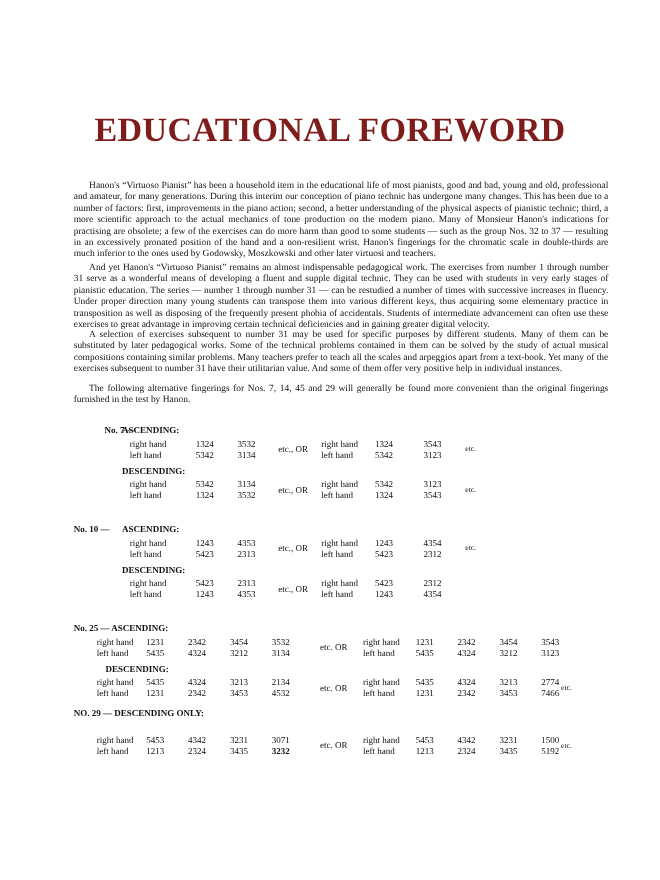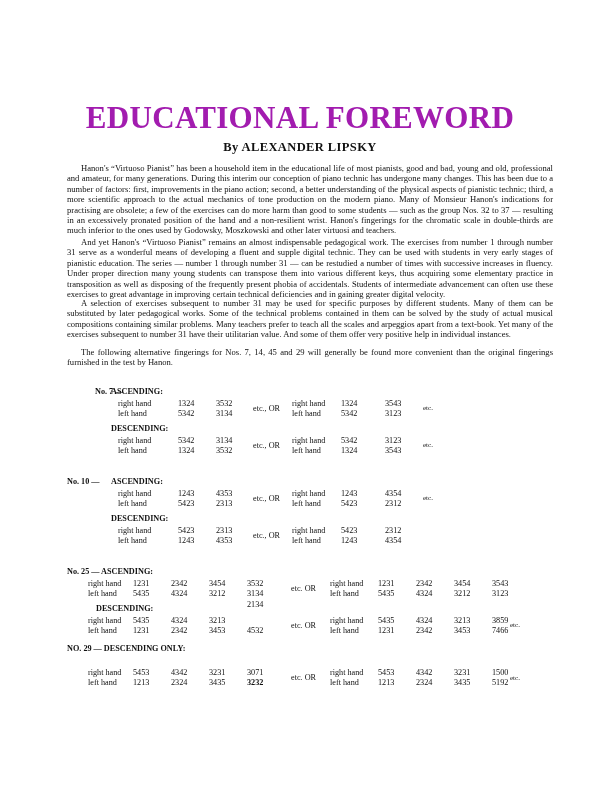--- a/index.html
+++ b/index.html
@@ -1,34 +1,33 @@
 <!DOCTYPE html>
 <html><head>
 <meta charset="utf-8">
 <style>
   html, body { margin: 0; padding: 0; background: #ffffff; }
   body { width: 600px; height: 800px; position: relative; overflow: hidden;
          font-family: "Liberation Serif", "DejaVu Serif", serif; color: #111; }
   .page { position: absolute; left: 0; top: 0; width: 600px; height: 800px; }
   .title { position: absolute; top: 100px; left: 0; width: 600px; text-align: center;
-           font-size: 31px; font-weight: bold; letter-spacing: 0.3px; color: #a21caf; }
+           font-size: 31px; font-weight: bold; letter-spacing: 0.3px; color: #7f1d1d; }
   .byline { position: absolute; top: 140px; left: 0; width: 600px; text-align: center;
             font-size: 12.5px; font-weight: bold; letter-spacing: 0.4px; }
   .para { position: absolute; left: 67px; width: 486px; font-size: 8.6px; line-height: 10.4px;
           text-align: justify; text-indent: 14px; margin: 0; }
   .lbl { position: absolute; font-size: 8.2px; white-space: nowrap; }
   .b { font-weight: bold; }
 </style>
 </head>
 <body>
 
 <div class="page">
 
   <div class="title">EDUCATIONAL FOREWORD</div>
-  <div class="byline">By ALEXANDER LIPSKY</div>
 
   <p class="para" style="top:163px;">Hanon's “Virtuoso Pianist” has been a household item in the educational life of most pianists, good and bad, young and old, professional and amateur, for many generations. During this interim our conception of piano technic has undergone many changes. This has been due to a number of factors: first, improvements in the piano action; second, a better understanding of the physical aspects of pianistic technic; third, a more scientific approach to the actual mechanics of tone production on the modern piano. Many of Monsieur Hanon's indications for practising are obsolete; a few of the exercises can do more harm than good to some students — such as the group Nos. 32 to 37 — resulting in an excessively pronated position of the hand and a non-resilient wrist. Hanon's fingerings for the chromatic scale in double-thirds are much inferior to the ones used by Godowsky, Moszkowski and other later virtuosi and teachers.</p>
   <p class="para" style="top:237px;">And yet Hanon's “Virtuoso Pianist” remains an almost indispensable pedagogical work. The exercises from number 1 through number 31 serve as a wonderful means of developing a fluent and supple digital technic. They can be used with students in very early stages of pianistic education. The series — number 1 through number 31 — can be restudied a number of times with successive increases in fluency. Under proper direction many young students can transpose them into various different keys, thus acquiring some elementary practice in transposition as well as disposing of the frequently present phobia of accidentals. Students of intermediate advancement can often use these exercises to great advantage in improving certain technical deficiencies and in gaining greater digital velocity.</p>
   <p class="para" style="top:298px;">A selection of exercises subsequent to number 31 may be used for specific purposes by different students. Many of them can be substituted by later pedagogical works. Some of the technical problems contained in them can be solved by the study of actual musical compositions containing similar problems. Many teachers prefer to teach all the scales and arpeggios apart from a text-book. Yet many of the exercises subsequent to number 31 have their utilitarian value. And some of them offer very positive help in individual instances.</p>
   <p class="para" style="top:347px;">The following alternative fingerings for Nos. 7, 14, 45 and 29 will generally be found more convenient than the original fingerings furnished in the test by Hanon.</p>
 
   <div>
     <span class="lbl b" style="left:67px;top:387px;margin-left:28px;">No. 7 —</span>
     <span class="lbl b" style="left:111px;top:387px;">ASCENDING:</span>
     <span class="lbl" style="left:118px;top:399px;">right hand</span>
@@ -119,32 +118,32 @@
     <span class="lbl" style="left:378px;top:589px;">5435</span>
     <span class="lbl" style="left:416px;top:589px;">4324</span>
     <span class="lbl" style="left:454px;top:589px;">3212</span>
     <span class="lbl" style="left:492px;top:589px;">3123</span>
 
     <span class="lbl b" style="left:96px;top:604px;">DESCENDING:</span>
     <span class="lbl" style="left:88px;top:616px;">right hand</span>
     <span class="lbl" style="left:133px;top:616px;">5435</span>
     <span class="lbl" style="left:171px;top:616px;">4324</span>
     <span class="lbl" style="left:209px;top:616px;">3213</span>
-    <span class="lbl" style="left:247px;top:600px;text-align:right;">2134</span>
+    <span class="lbl" style="left:247px;top:616px;text-align:right;">2134</span>
     <span class="lbl" style="left:88px;top:626px;">left hand</span>
     <span class="lbl" style="left:133px;top:626px;">1231</span>
     <span class="lbl" style="left:171px;top:626px;">2342</span>
     <span class="lbl" style="left:209px;top:626px;">3453</span>
     <span class="lbl" style="left:247px;top:626px;text-align:right;">4532</span>
     <span class="lbl" style="left:291px;top:621px;">etc. OR</span>
     <span class="lbl" style="left:330px;top:616px;">right hand</span>
     <span class="lbl" style="left:378px;top:616px;">5435</span>
     <span class="lbl" style="left:416px;top:616px;">4324</span>
     <span class="lbl" style="left:454px;top:616px;">3213</span>
-    <span class="lbl" style="left:492px;top:616px;">3859</span>
+    <span class="lbl" style="left:492px;top:616px;">2774</span>
     <span class="lbl" style="left:330px;top:626px;">left hand</span>
     <span class="lbl" style="left:378px;top:626px;">1231</span>
     <span class="lbl" style="left:416px;top:626px;">2342</span>
     <span class="lbl" style="left:454px;top:626px;">3453</span>
     <span class="lbl" style="left:492px;top:626px;">7466</span>
     <span class="lbl" style="left:510px;top:621px;font-size:7px;">etc.</span>
   </div>
 
   <div>
     <span class="lbl b" style="left:67px;top:644px;">NO. 29 — DESCENDING ONLY:</span>

